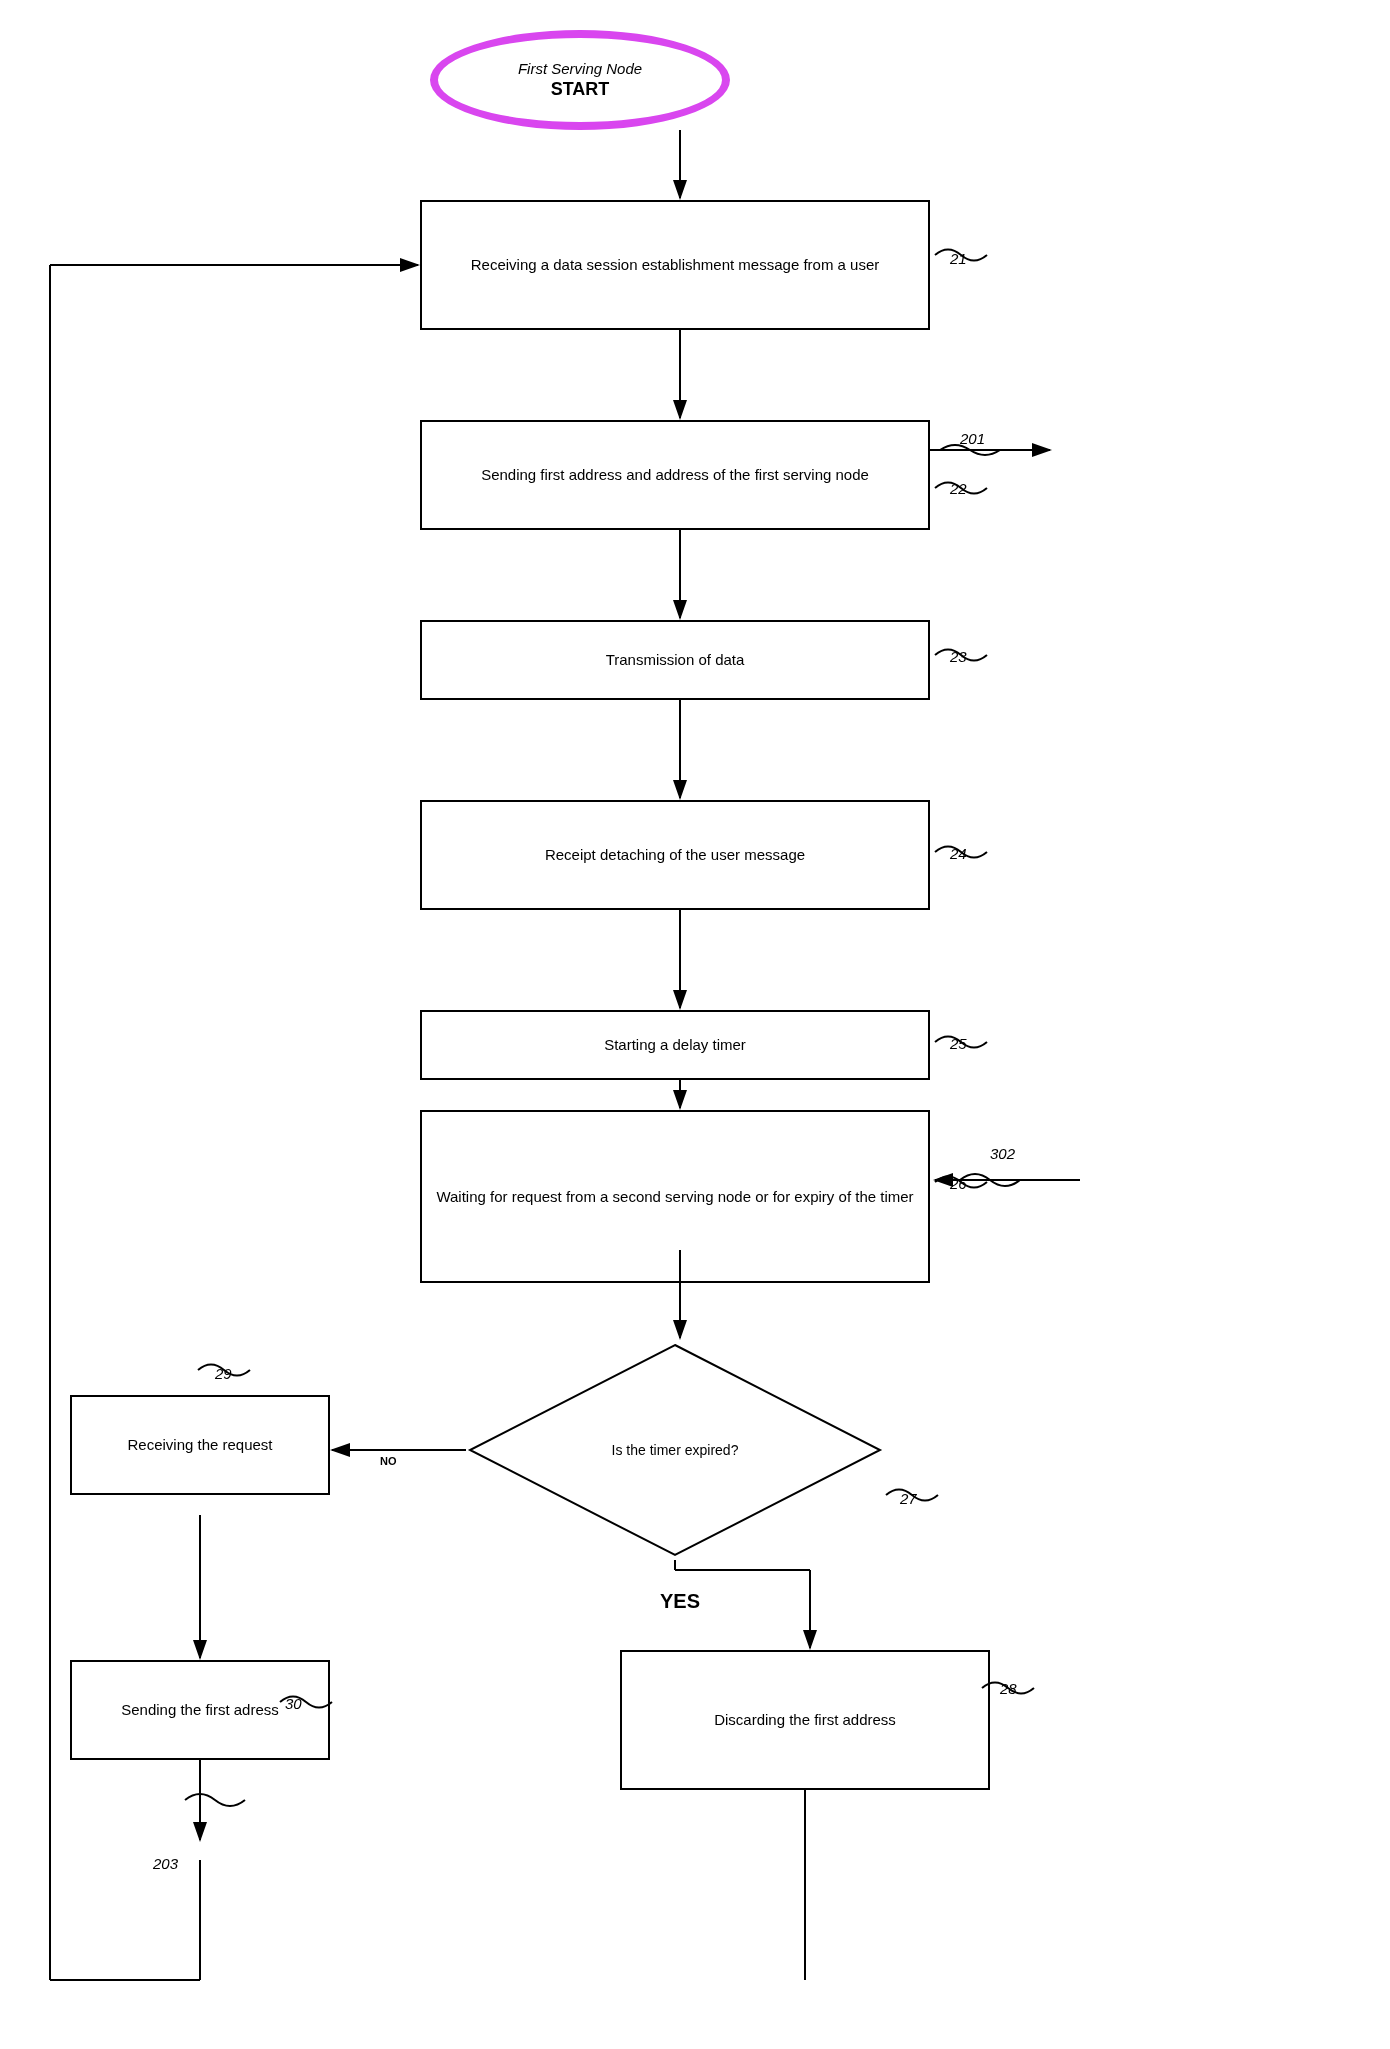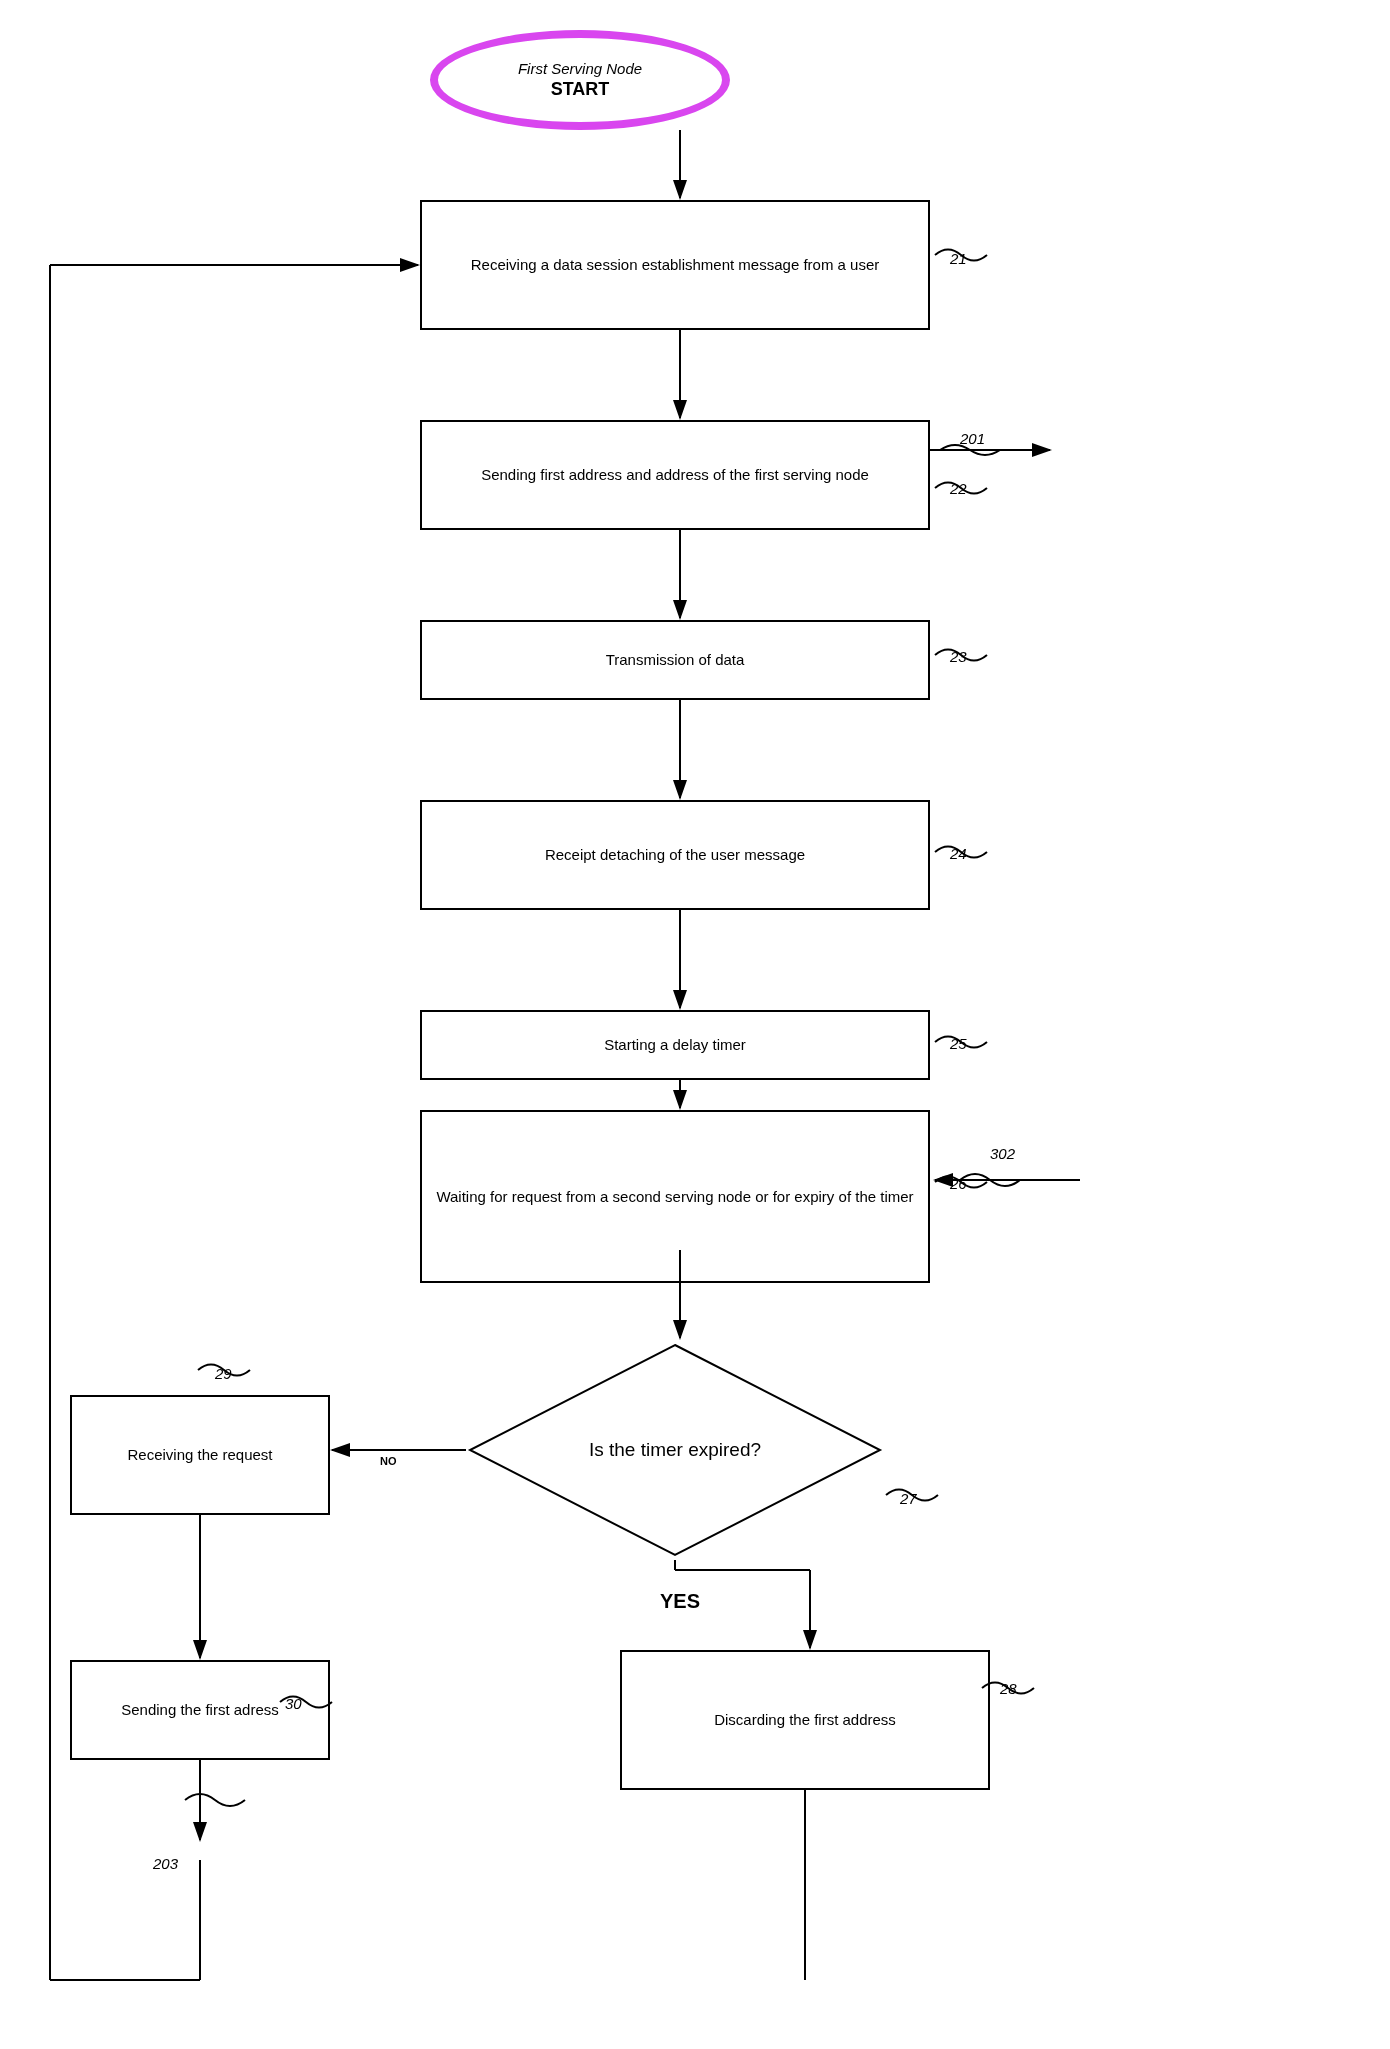--- a/index.html
+++ b/index.html
@@ -58,21 +58,21 @@
       position: absolute;
       top: 0; left: 0;
     }
 
     .diamond-text {
       position: absolute;
       top: 50%;
       left: 50%;
       transform: translate(-50%, -50%);
       text-align: center;
-      font-size: 19px;
+      font-size: 14px;
       width: 140px;
     }
 
     
     .box-text {
       font-size: 15px;
       line-height: 1.3;
     }
 
     .label-text {
@@ -153,21 +153,21 @@
     <div class="diamond" style="width:420px; height:220px;">
       <svg width="420" height="220">
         <polygon points="210,5 415,110 210,215 5,110" fill="white" stroke="black" stroke-width="2"></polygon>
       </svg>
       <div class="diamond-text" style="width:200px;">Is the timer expired?</div>
     </div>
   </div>
 
   <div class="ref-label" style="left: 900px; top: 1490px;">27</div>
 
-  <div class="rect" style="left: 70px; top: 1395px; width: 260px; height: 120px;">
+  <div class="rect" style="left: 70px; top: 1395px; width: 260px; height: 100px;">
     <span class="box-text">Receiving the request</span>
   </div>
 
   <div class="ref-label" style="left: 215px; top: 1365px;">29</div>
 
   <div class="rect" style="left: 620px; top: 1650px; width: 370px; height: 140px;">
     <span class="box-text">Discarding the first address</span>
   </div>
 
   <div class="ref-label" style="left: 1000px; top: 1680px;">28</div>

